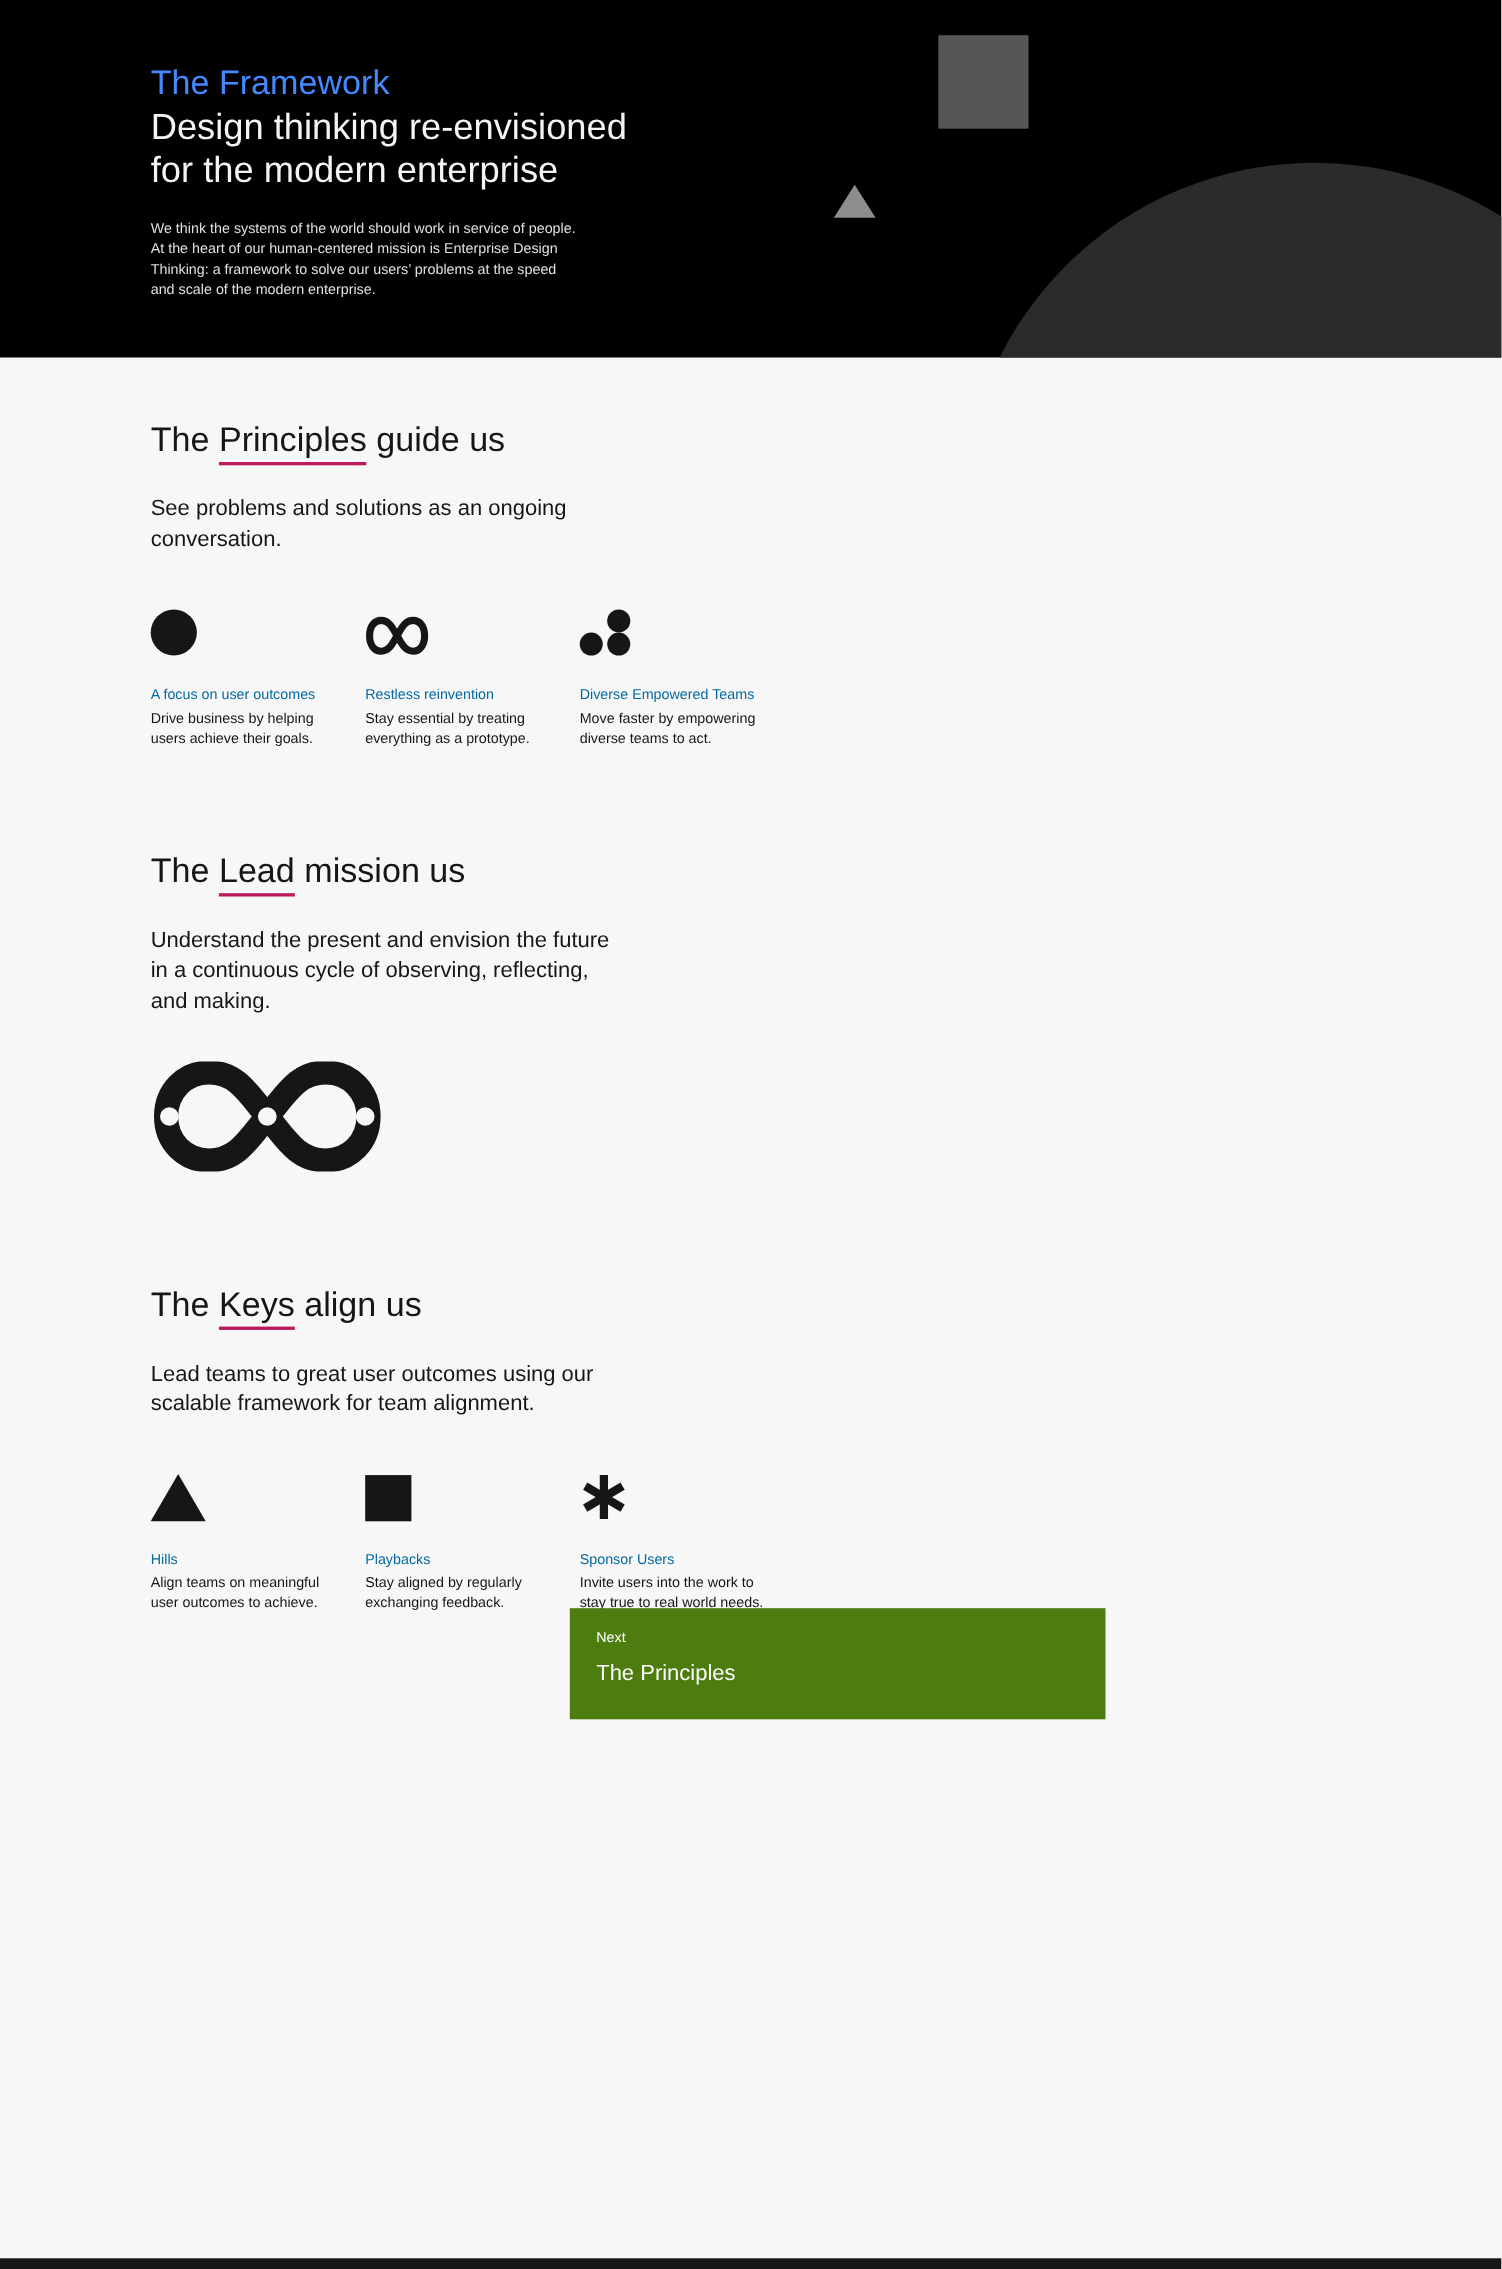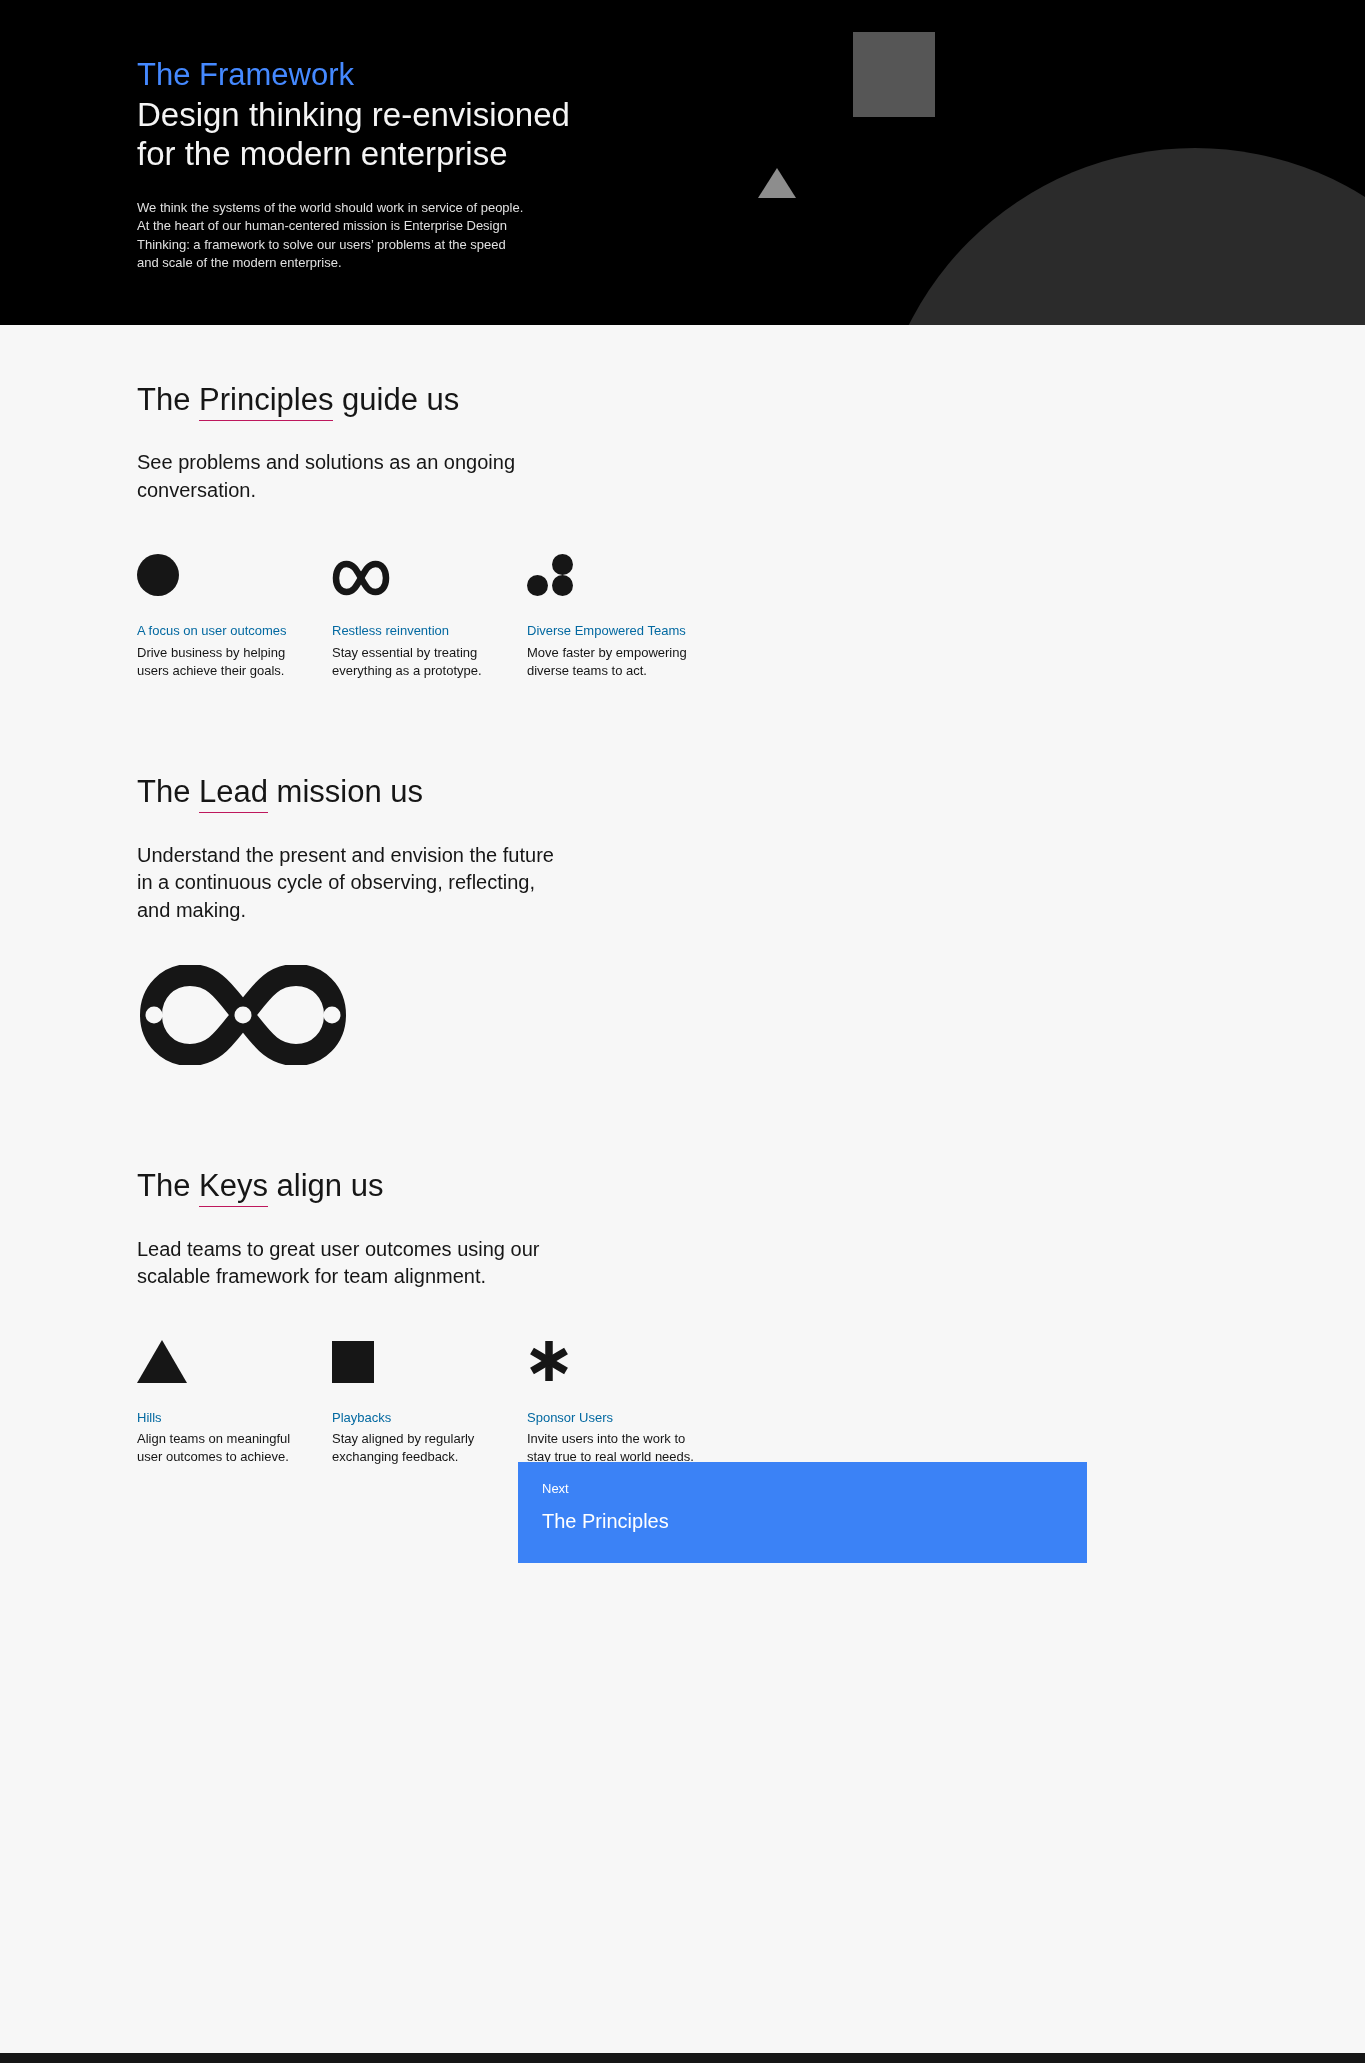--- a/index.html
+++ b/index.html
@@ -86,21 +86,21 @@
   .sec-keys{padding-top:102px;}
 
   .sec-heading{
     font-size:31px;
     font-weight:300;
     line-height:1.2;
     color:#161616;
     white-space:nowrap;
   }
   .sec-heading .hl{
-    border-bottom:1px solid #be185d;
+    border-bottom:3px solid #be185d;
     padding-bottom:3px;
   }
   .sec-sub{
     margin-top:31px;
     font-size:20px;
     font-weight:400;
     line-height:1.38;
     color:#161616;
     max-width:470px;
     white-space:pre-line;
@@ -159,23 +159,23 @@
   .loop-cards{margin-top:52px;}
   .loop-cards .card:nth-child(1){width:195px;}
   .loop-cards .card:nth-child(2){width:195px;}
   .loop-cards .card:nth-child(3){width:230px;}
 
   
   .next-card{
     position:absolute;
     left:518px;
     top:1462px;
-    width:569px;
+    width:487px;
     height:101px;
-    background:#3b82f6;
+    background:#4d7c0f;
     padding:19px 24px 0 24px;
     color:#ffffff;
   }
   .next-label{
     font-size:13px;
     line-height:1.3;
     color:#ffffff;
     font-weight:400;
   }
   .next-title{

